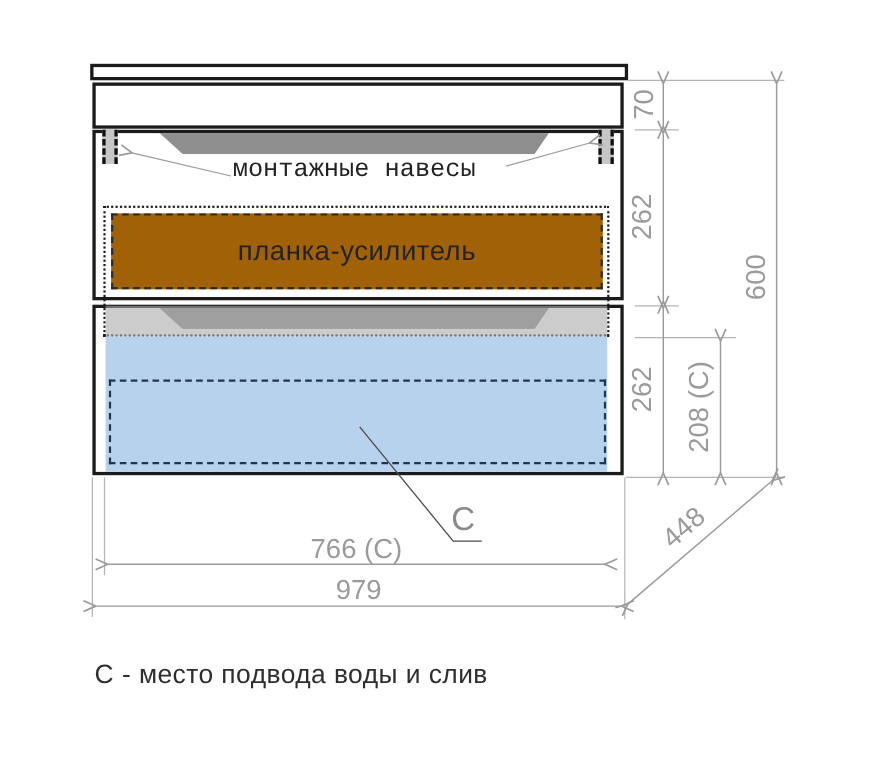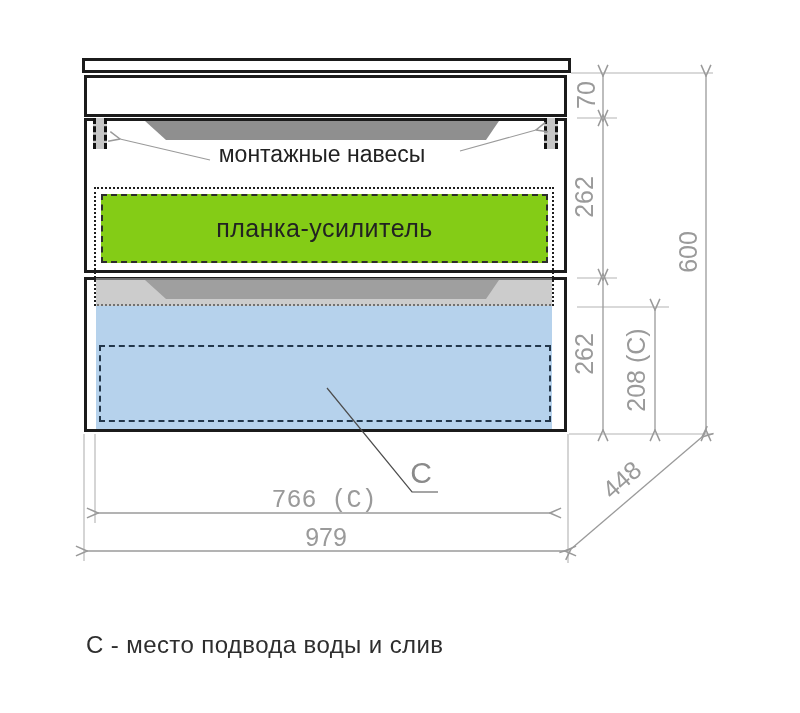--- a/index.html
+++ b/index.html
@@ -15,21 +15,21 @@
   .drawer-top{left:84px;top:118px;width:483px;height:155px;}
   .drawer-bottom{left:84px;top:277px;width:483px;height:155px;}
   .handle{
     width:354px;height:19px;background:#8f8f8f;
     clip-path:polygon(0 0,100% 0,calc(100% - 13px) 100%,21px 100%);
   }
   .handle.h1{left:145px;top:121px;}
   .handle.h2{left:145px;top:280px;}
   .planka-outer{left:94px;top:187px;width:460px;height:119px;border:2px dotted #1d1d1d;}
   .planka-inner{
-    left:101px;top:194px;width:447px;height:69px;border:2px dashed #2c2c2c;background:#84cc16;
+    left:101px;top:194px;width:447px;height:69px;border:2px dashed #2c2c2c;background:#a16207;
     display:flex;align-items:center;justify-content:center;
     font-size:25px;color:#222;letter-spacing:.5px;
   }
   .gray-strip{left:96px;top:278px;width:456px;height:28px;background:rgba(170,170,170,.6);}
   .water-zone{left:96px;top:306px;width:456px;height:123px;background:#b6d2ec;}
   .water-inner{left:99px;top:345px;width:452px;height:77px;border:2px dashed #22364a;}
   .hanger{
     top:118px;width:14px;height:31px;background:#c6c6c6;
     border-left:3px dashed #111;border-right:3px dashed #111;
   }
@@ -37,21 +37,21 @@
   .hanger.right{left:544px;}
   
   svg.lines{position:absolute;left:0;top:0;width:800px;height:713px;}
   
   .lbl{position:absolute;white-space:nowrap;transform:translate(-50%,-50%);}
   .lbl.dark{color:#222;font-size:23px;}
   .lbl.dim{color:#9a9a9a;font-size:25px;}
   .lbl.rot{transform:translate(-50%,-50%) rotate(-90deg);}
   .lbl.rot448{transform:translate(-50%,-50%) rotate(-41deg);}
   .lbl.cmark{color:#8a8a8a;font-size:30px;}
-  .caption{position:absolute;left:86px;top:631px;font-size:24px;color:#2e2e2e;letter-spacing:.4px;}
+  .caption{position:absolute;left:86px;top:600px;font-size:24px;color:#2e2e2e;letter-spacing:.4px;}
 </style>
 </head>
 <body>
 
 <div class="canvas">
 
   <div class="abs outline countertop"></div>
   <div class="abs outline apron"></div>
   <div class="abs outline drawer-top"></div>
   <div class="abs outline drawer-bottom"></div>
@@ -100,27 +100,27 @@
     </g>
 
     <g stroke="#9a9a9a" stroke-width="1.1" fill="none">
       <line x1="210" y1="160" x2="120" y2="139" marker-end="url(#arr)"></line>
       <line x1="460" y1="151" x2="536" y2="130" marker-end="url(#arr)"></line>
     </g>
 
     <polyline points="327,388 412,492 438,492" stroke="#4d4d4d" stroke-width="1.2" fill="none"></polyline>
   </svg>
 
-  <div class="lbl dark" style="left:322px;top:154px;">монтажные навесы</div>
+  <div class="lbl dark" style="left:322px;top:154px;font-family:Liberation Mono, monospace;">монтажные навесы</div>
 
   <div class="lbl dim rot" style="left:586px;top:95px;">70</div>
   <div class="lbl dim rot" style="left:584px;top:197px;">262</div>
   <div class="lbl dim rot" style="left:584px;top:354px;">262</div>
   <div class="lbl dim rot" style="left:636px;top:370px;">208 (C)</div>
   <div class="lbl dim rot" style="left:688px;top:252px;">600</div>
-  <div class="lbl dim" style="left:324px;top:500px;font-family:Liberation Mono, monospace;">766 (C)</div>
+  <div class="lbl dim" style="left:324px;top:500px;">766 (C)</div>
   <div class="lbl dim" style="left:326px;top:537px;">979</div>
   <div class="lbl dim rot448" style="left:622px;top:480px;">448</div>
 
   <div class="lbl cmark" style="left:421px;top:473px;">C</div>
 
   <div class="caption">С - место подвода воды и слив</div>
 </div>
 
 </body></html>

